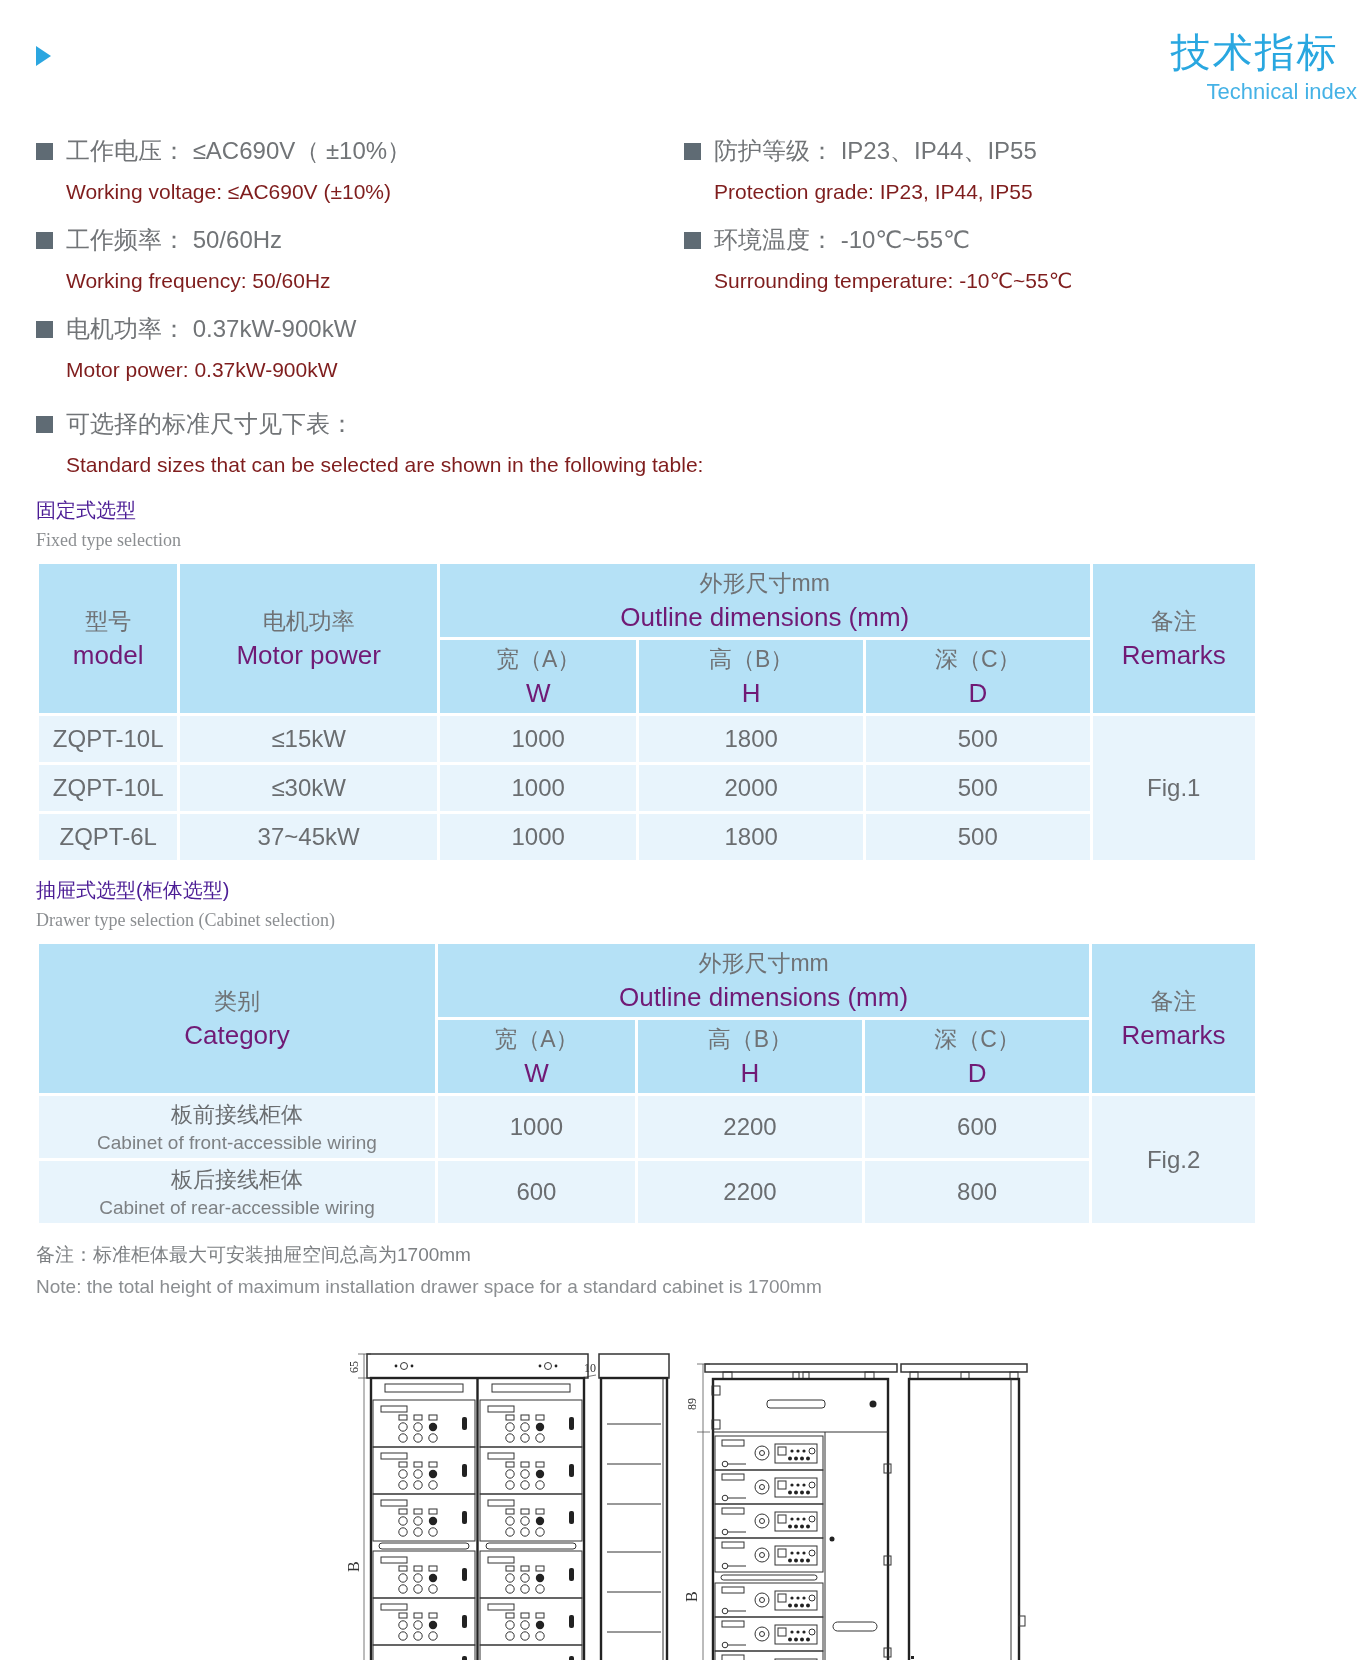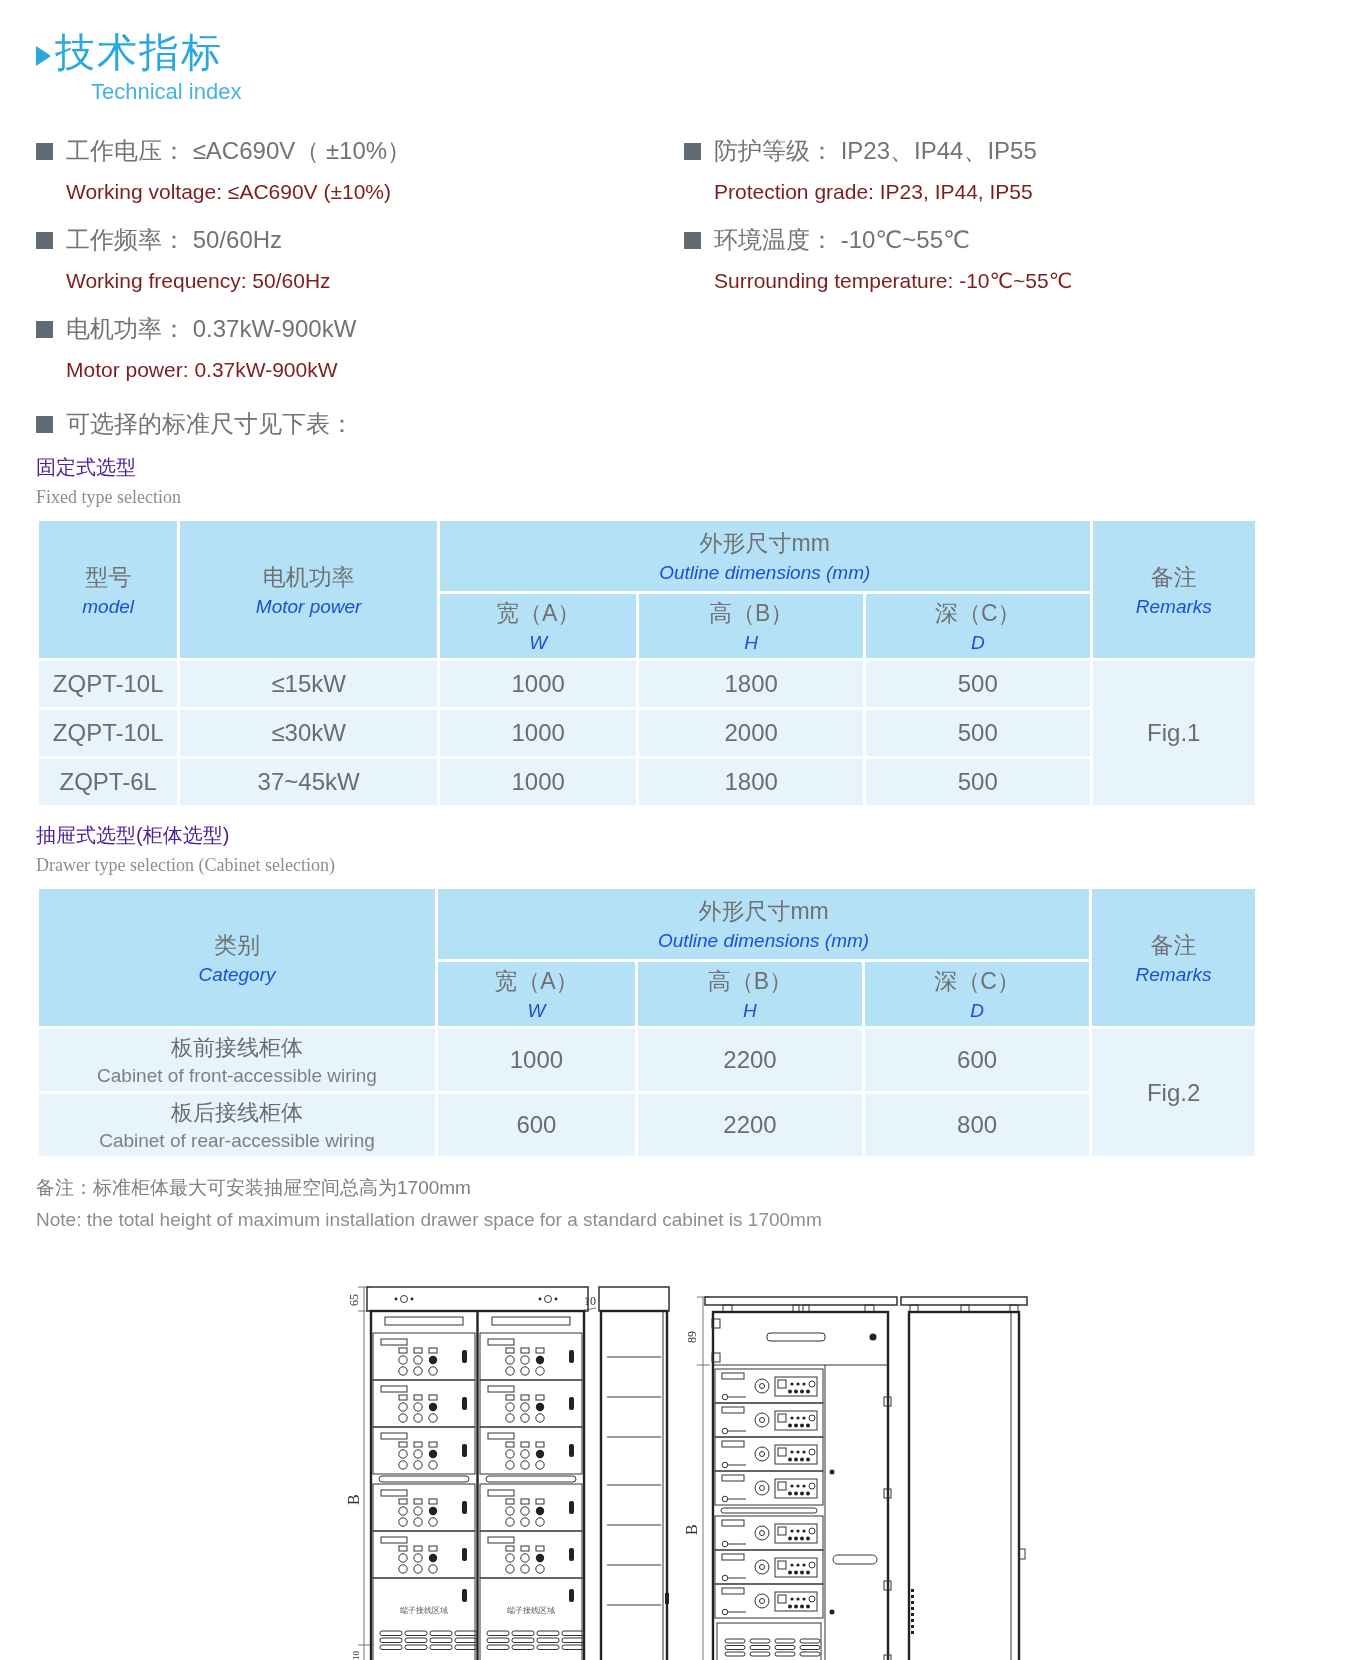--- a/index.html
+++ b/index.html
@@ -1,20 +1,20 @@
 <!DOCTYPE html>
 <html><head>
 <meta charset="utf-8">
 <style>
   html,body{margin:0;padding:0;background:#fff;}
   body{width:1357px;height:1660px;box-sizing:border-box;font-family:"Liberation Sans","DejaVu Sans",sans-serif;color:#76797c;overflow:hidden;}
   .page{padding:30px 0 0 36px;box-sizing:border-box;width:1357px;}
 
   
-  .title-block{display:flex;align-items:flex-start;gap:4px;}
+  .title-block{display:flex;align-items:flex-start;gap:17px;justify-content:space-between;}
   .tri{width:0;height:0;border-left:15px solid #2BA6E0;border-top:10px solid transparent;border-bottom:10px solid transparent;margin-top:16px;}
   .title-cn{font-size:40px;color:#29A7E0;margin:0;font-weight:500;letter-spacing:2px;line-height:1.1;}
   .title-en{font-size:22px;color:#45B2E6;margin-top:5px;margin-left:36px;}
 
   
   .specs{display:flex;margin-top:24px;}
   .specs-col{width:648px;}
   .spec-cn{font-size:24px;color:#717477;display:flex;align-items:center;gap:13px;margin:6px 0 0 0;}
   .bullet{width:17px;height:17px;background:#5F6B74;flex:none;}
   .spec-en{font-size:21px;color:#7f1d1d;margin:13px 0 20px 30px;}
@@ -23,21 +23,21 @@
   
   .tbl-label-cn{font-size:20px;color:#4c1d95;margin-top:14px;}
   .tbl-label-en{font-size:18px;color:#8b8e91;margin:6px 0 10px 0;font-family:Liberation Serif, serif;}
 
   
   table.spec-table{border-collapse:separate;border-spacing:3px;table-layout:fixed;width:1222px;}
   .spec-table th,.spec-table td{text-align:center;vertical-align:middle;font-weight:normal;padding:4px;}
   .spec-table th{background:#B5E1F6;color:#6f7275;}
   .spec-table td{background:#E8F4FC;color:#6a6d70;font-size:24px;}
   .hd-cn{font-size:23px;}
-  .hd-en{font-size:19px;color:#1d4ed8;margin-top:3px;font-style:italic;}
+  .hd-en{font-size:26px;color:#701a75;margin-top:3px;}
   .gh{height:62px;}
   .sh{height:46px;}
   .t1 td{height:38px;}
   .t2 td{height:46px;}
   .cell-cn{font-size:22px;}
   .cell-en{font-size:19px;color:#7d8083;margin-top:2px;}
   .remark-cell{font-size:23px;}
 
   
   .note-cn{font-size:19px;color:#7d8083;margin-top:16px;}
@@ -110,20 +110,21 @@
         <div class="spec-en">Surrounding temperature: -10℃~55℃</div>
       </div>
     </div>
   </div>
 
   <div class="sizes-block">
     <div class="spec-cn">
         <span class="bullet"></span>
         <span>可选择的标准尺寸见下表：</span>
       </div>
+    <div class="spec-en">Standard sizes that can be selected are shown in the following table:</div>
   </div>
 
   <div class="tbl-label-cn">固定式选型</div>
   <div class="tbl-label-en">Fixed type selection</div>
 
   <table class="spec-table t1">
     <colgroup>
         <col style="width:138px">
         <col style="width:256px">
         <col style="width:196px">

